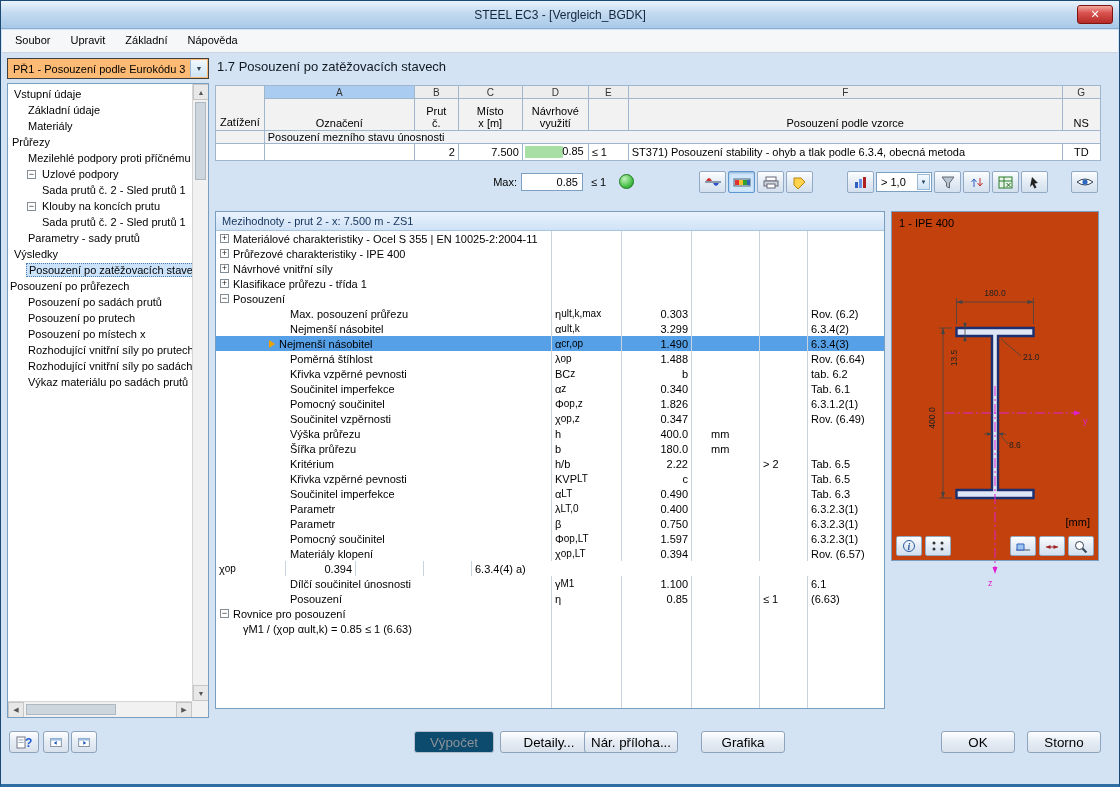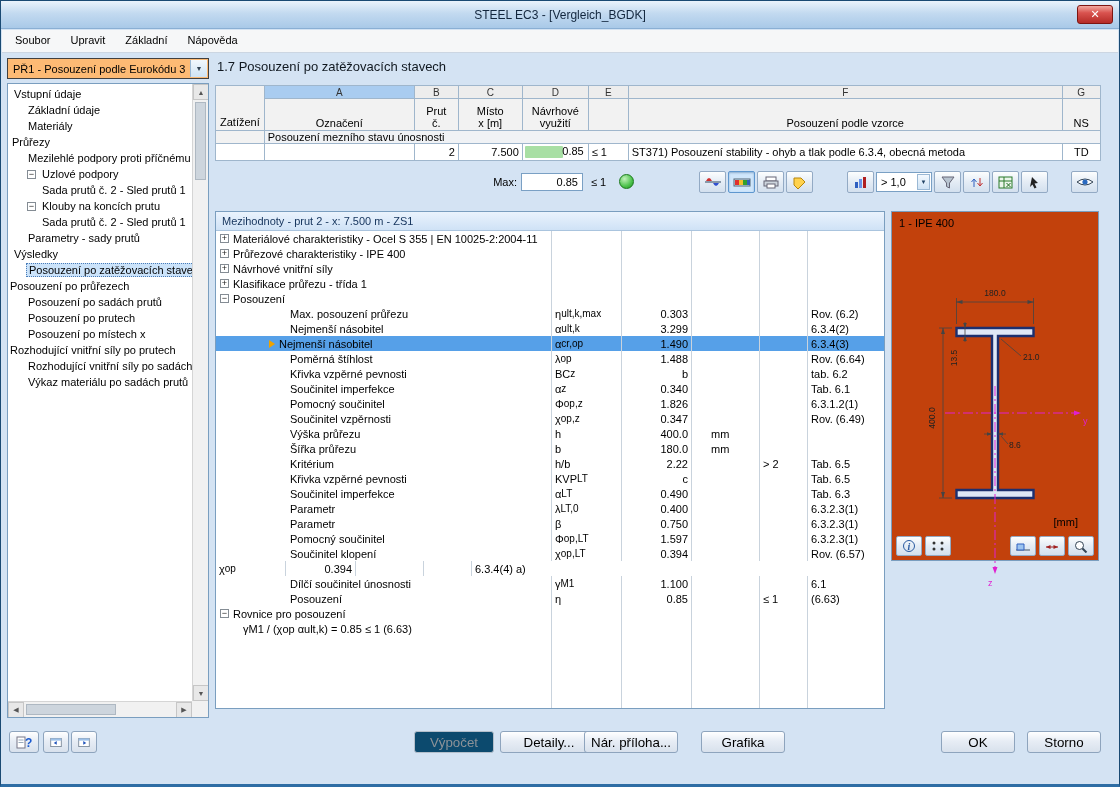--- a/index.html
+++ b/index.html
@@ -95,21 +95,21 @@
   .drow.kind-equation .dc.label{padding-left:27px;}
   .drow.selected .dc.label{padding-left:6px;}
   sub{font-size:10px;}
   .marker{width:0;height:0;border-left:6px solid #f0a300;border-top:4px solid transparent;
     border-bottom:4px solid transparent;display:inline-block;margin-right:4px;flex:0 0 6px;}
   .dfill{flex:1;display:flex;}
   
   .secpanel{position:absolute;left:890px;top:210px;width:208px;height:350px;border:1px solid #7a9ebf;background:#c2410c;}
   .sec-title{position:absolute;left:7px;top:5px;}
   .sec-svg{position:absolute;left:3px;top:26px;}
-  .mm{position:absolute;right:20px;bottom:32px;margin-left:8px;}
+  .mm{position:absolute;right:8px;bottom:32px;margin-left:8px;}
   .sec-b-left{position:absolute;left:4px;bottom:4px;display:flex;gap:3px;}
   .sec-b-right{position:absolute;right:4px;bottom:4px;display:flex;gap:3px;}
   .sbtn{width:26px;height:20px;display:flex;align-items:center;justify-content:center;padding:0;
     border:1px solid #93aac4;border-radius:2px;background:linear-gradient(#fdfefe,#e4ecf5 50%,#d3e0ee);}
   .icircle{width:12px;height:12px;border:1px solid #2a5aa0;border-radius:50%;color:#2a5aa0;
     font-family:"Liberation Serif",serif;font-style:italic;font-weight:bold;font-size:10px;
     display:flex;align-items:center;justify-content:center;}
   
   .footer{position:absolute;left:0;right:0;top:726px;height:34px;}
   .btn{position:absolute;top:4px;height:22px;display:flex;align-items:center;justify-content:center;
@@ -188,21 +188,21 @@
           </div>
           <div class="tree-item" style="padding-left: 18px;">
             <span class="tlabel">Posouzení po sadách prutů</span>
           </div>
           <div class="tree-item" style="padding-left: 18px;">
             <span class="tlabel">Posouzení po prutech</span>
           </div>
           <div class="tree-item" style="padding-left: 18px;">
             <span class="tlabel">Posouzení po místech x</span>
           </div>
-          <div class="tree-item" style="">
+          <div class="tree-item" style="padding-left: 18px;">
             <span class="tlabel">Rozhodující vnitřní síly po prutech</span>
           </div>
           <div class="tree-item" style="padding-left: 18px;">
             <span class="tlabel">Rozhodující vnitřní síly po sadách pr</span>
           </div>
           <div class="tree-item" style="padding-left: 18px;">
             <span class="tlabel">Výkaz materiálu po sadách prutů</span>
           </div>
         </div>
       <div class="vscroll">
@@ -626,21 +626,21 @@
             <span>Φ</span>
             <sub>op,LT</sub>
           </div>
           <div class="dc val">1.597</div>
           <div class="dc unit"></div>
           <div class="dc extra"></div>
           <div class="dc ref">6.3.2.3(1)</div>
         </div>
         <div class="drow kind-item">
           <div class="dc label">
-            <span>Součinitel klopení</span>
+            <span>Materiály klopení</span>
           </div>
           <div class="dc sym">
             <span>χ</span>
             <sub>op,LT</sub>
           </div>
           <div class="dc val">0.394</div>
           <div class="dc unit"></div>
           <div class="dc extra"></div>
           <div class="dc ref">Rov. (6.57)</div>
         </div>

